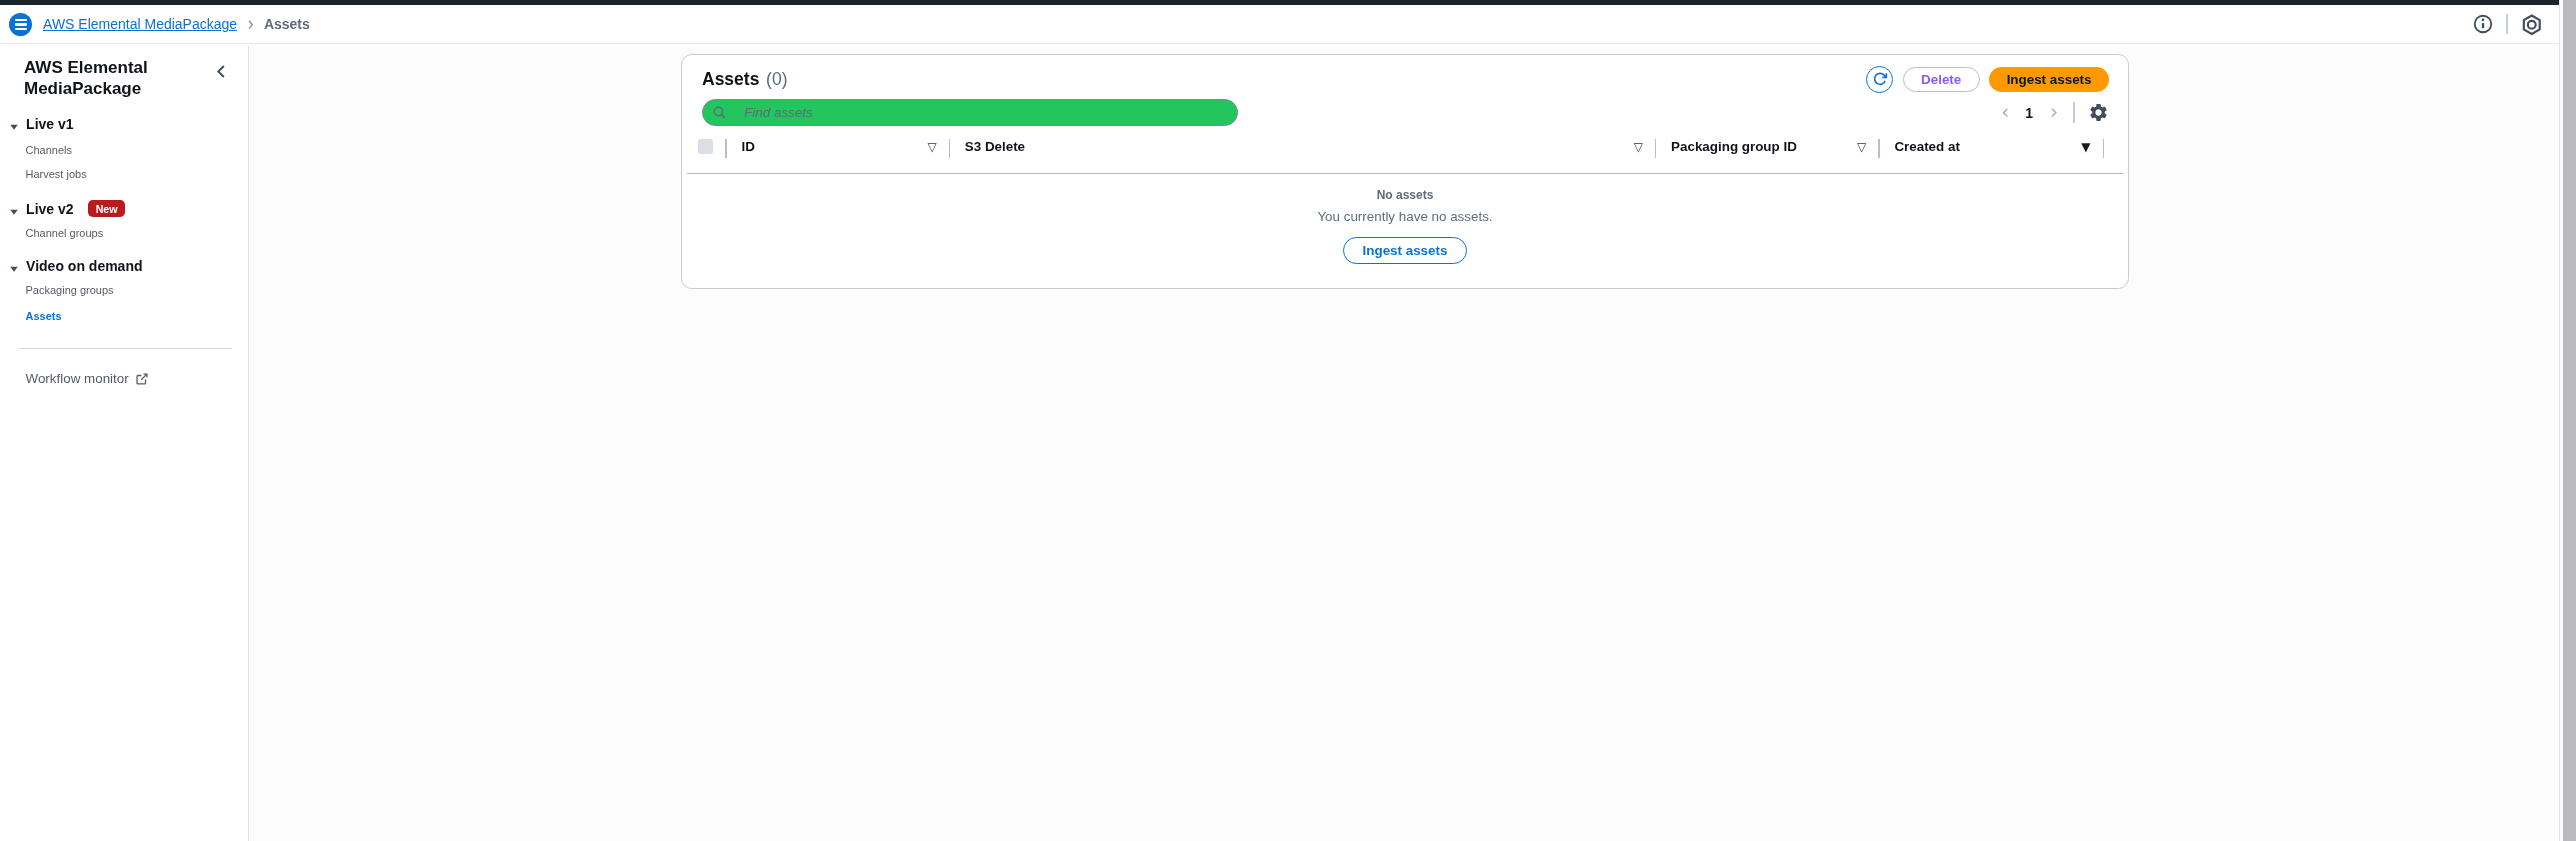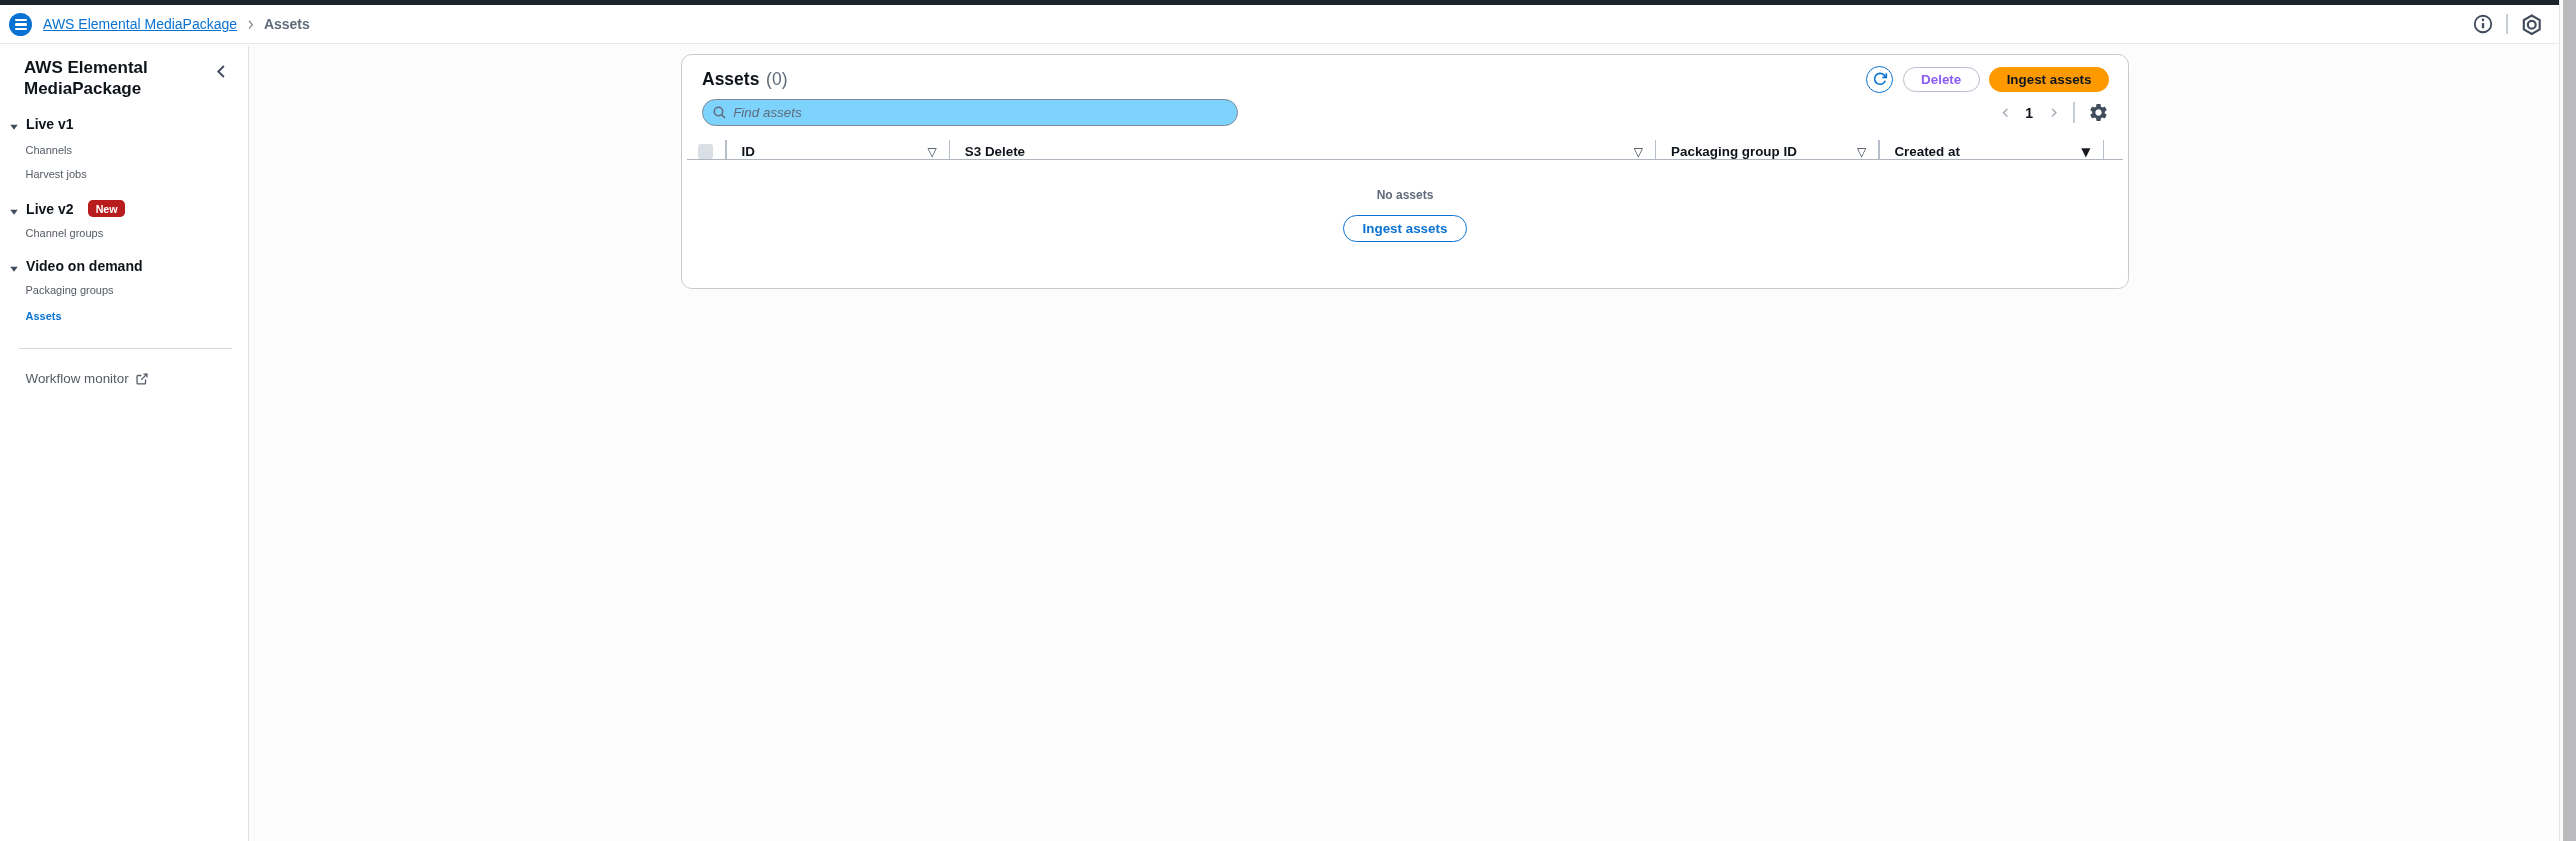--- a/index.html
+++ b/index.html
@@ -48,30 +48,30 @@
   .card-title .c { font-size:17.5px; font-weight:400; color:#5f6b7a; }
   .actions { margin-left:auto; display:flex; align-items:center; gap:9.4px; }
   .refresh-btn { width:27px; height:27px; border-radius:50%; border:1.3px solid #0972d3; background:#fff;
     display:flex; align-items:center; justify-content:center; cursor:pointer; }
   .btn { height:25px; padding:0 17.5px; border-radius:12.8px; font-size:13.4px; font-weight:700;
     display:inline-flex; align-items:center; justify-content:center; cursor:pointer; }
   .btn-disabled { background:#fff; border:1.3px solid #b7c0cc; color:#8b5cf6; cursor:default; }
   .btn-primary { background:#ff9900; border:none; color:#0b1620; }
 
   .toolbar { position:absolute; left:20px; right:19px; top:44px; height:27px; display:flex; align-items:center; }
-  .search-box { width:536px; height:27px; background:#7dd3fc; border:1.3px solid #7d8998; border-radius:13.4px;
-    display:flex; align-items:center; padding:0 5.4px 0 9.4px; gap:6px; }
+  .search-box { width:536px; height:27px; background:#22c55e; border:1.3px solid #7d8998; border-radius:13.4px;
+    display:flex; align-items:center; padding:0 5.4px 0 9.4px; gap:17px; }
   .search-box input { border:none; outline:none; flex:1; font-size:13.4px; font-style:italic; color:#0f141a;
     font-family:"Liberation Sans","DejaVu Sans",sans-serif; background:transparent; }
   .search-box input::placeholder { color:#5f6b7a; font-style:italic; }
   .pagination { margin-left:auto; display:flex; align-items:center; gap:13.4px; }
   .page-num { font-size:14px; font-weight:700; color:#0f141a; }
   .pg-divider { width:1.3px; height:21.5px; background:#c6ccd3; }
 
-  .thead { position:absolute; left:5.4px; right:5.4px; top:70px; height:35px; display:flex; align-items:flex-end;
+  .thead { position:absolute; left:5.4px; right:5.4px; top:84px; height:35px; display:flex; align-items:flex-start;
     border-bottom:1.3px solid #aeb6c0; }
   .cb-cell { width:38px; display:flex; align-items:center; padding-left:10.7px; }
   .checkbox { width:14.8px; height:14.8px; border-radius:2.7px; background:#d9dfe5; cursor:pointer; }
   .vdiv { width:1.3px; height:19px; background:#b6bec9; flex:0 0 auto; }
   .th { display:flex; align-items:center; padding-left:14.8px; cursor:pointer; }
   .th .lbl { font-size:13.4px; font-weight:700; color:#0f141a; }
   .th .sort { margin-left:auto; margin-right:12px; font-family:"DejaVu Sans",sans-serif;
     font-size:12px; color:#2b3440; line-height:1; }
   .th-id { width:222px; } .th-s3 { width:705px; } .th-pkg { width:222px; } .th-created { width:223px; }
 
@@ -246,20 +246,21 @@
         <div class="vdiv"></div>
         <div class="th th-created">
           <span class="lbl">Created at</span>
           <span class="sort" style="color:#16191f;">▼</span>
         </div>
         <div class="vdiv"></div>
       </div>
 
       <div class="empty">
         <div class="e-title">No assets</div>
+        <div class="e-msg">You currently have no assets.</div>
         <button class="btn-outline">Ingest assets</button>
       </div>
 
     </section>
   </main>
 
   <div class="scrollbar">
     <div class="scroll-thumb"></div>
   </div>
 

